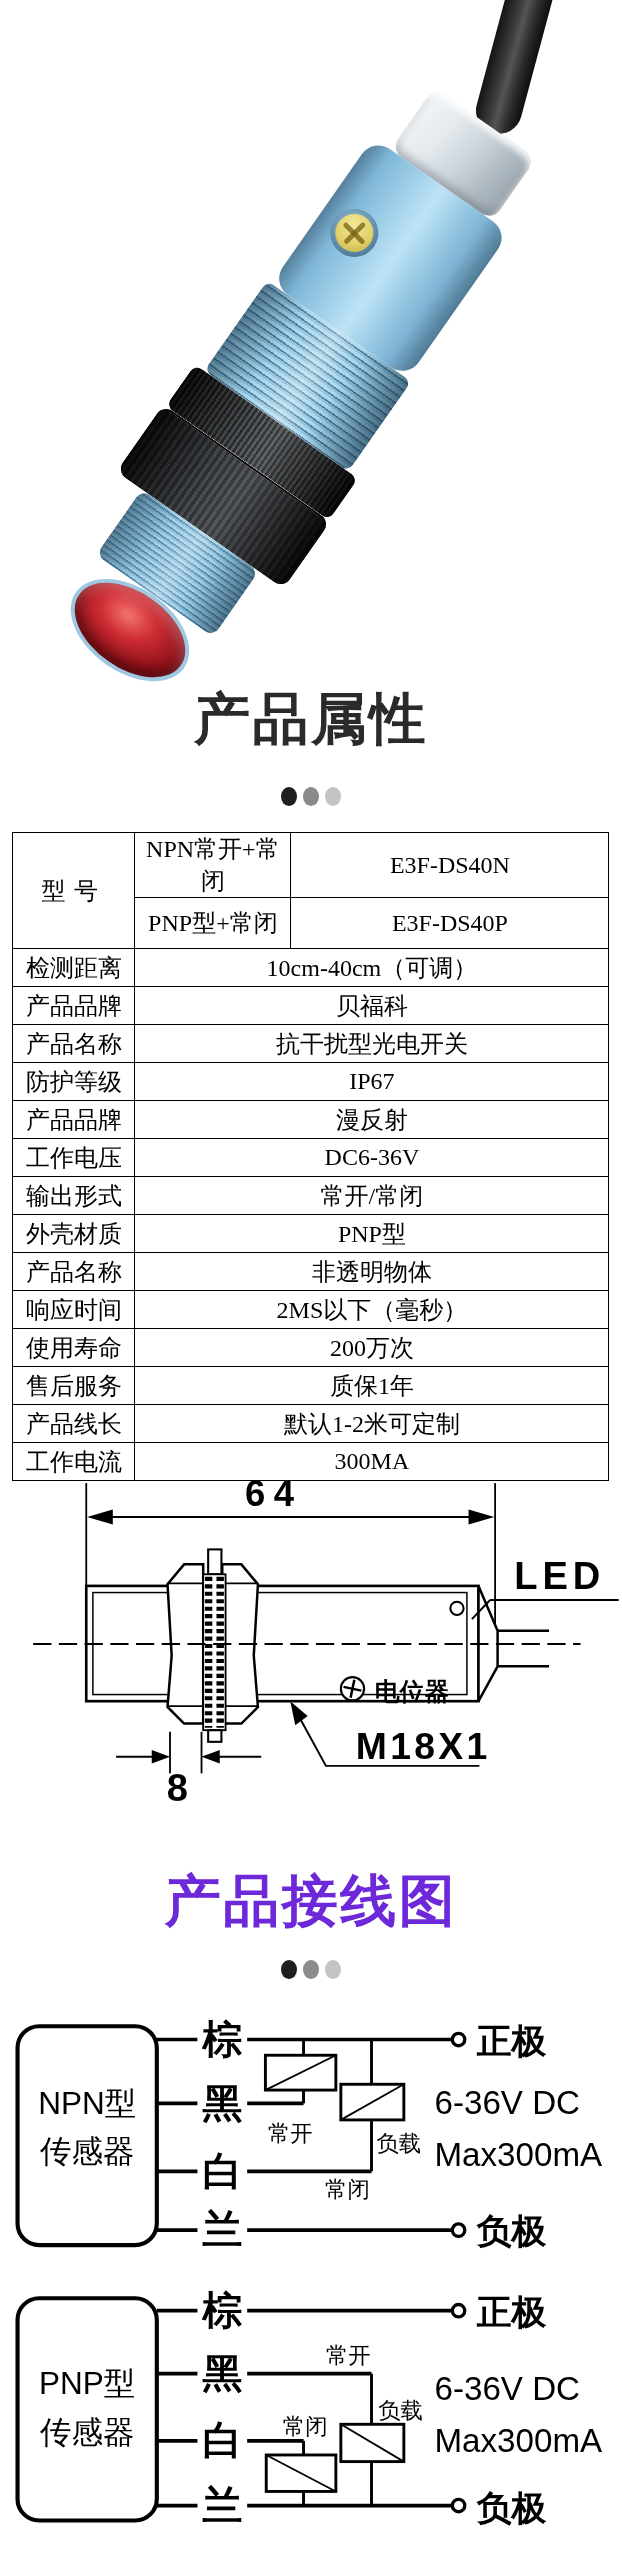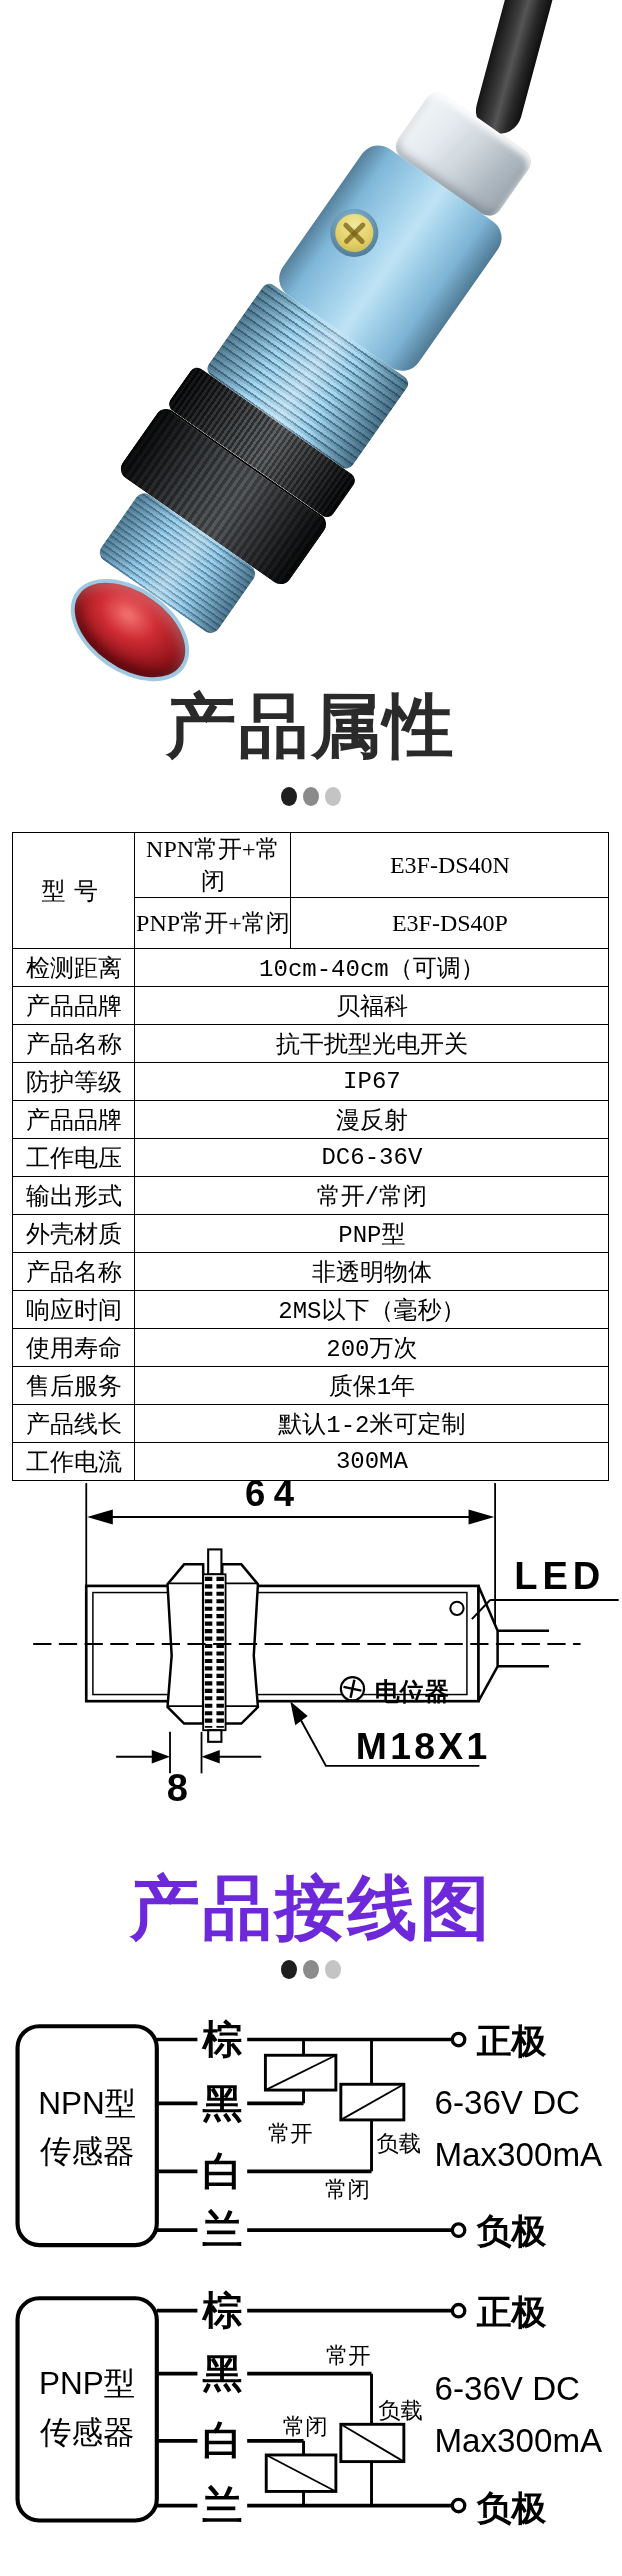--- a/index.html
+++ b/index.html
@@ -44,34 +44,34 @@
        background-image:
          linear-gradient(90deg,rgba(20,50,70,.5),rgba(255,255,255,0) 30%,rgba(255,255,255,.3) 52%,rgba(255,255,255,0) 70%,rgba(15,45,65,.55)),
          repeating-linear-gradient(180deg,#9fd0e8 0 2.5px,#5b8db0 2.5px 4.1px,#85bcd9 4.1px 5.8px);}
   .lens{width:124px;height:76px;margin-top:-31.5px;border-radius:50%;
        border:4.1px solid #9fc9e2;
        background:radial-gradient(ellipse at 42% 35%,#ef6a6a 4%,#cf2c34 30%,#93131b 62%,#5e090e 92%);
        box-shadow:inset 0 6.6px 11.6px rgba(255,255,255,.25), inset 0 -6.6px 11.6px rgba(40,0,0,.5);}
 
   
   .sec-title{position:absolute;left:0;width:622px;text-align:center;
-       font-weight:900;font-size:70px;line-height:1.05;letter-spacing:2.5px;}
+       font-weight:900;font-size:56px;line-height:1.05;letter-spacing:2.5px;}
   .t1{top:690px;color:#2a2a2a;}
   .t2{top:1872px;color:#6d28d9;}
   .dots{position:absolute;left:0;width:622px;display:flex;justify-content:center;gap:6.6px;}
   .d1{top:787px;} .d2{top:1960px;}
   .dot{width:15.8px;height:19px;border-radius:50%;}
   .dot:nth-child(1){background:#1f1f1f;} .dot:nth-child(2){background:#8b8b8b;} .dot:nth-child(3){background:#c4c4c4;}
 
   
   table.spec{position:absolute;left:12.4px;top:832px;width:597px;border-collapse:collapse;
        table-layout:fixed;font-family:"Liberation Serif",serif;font-size:24px;color:#000;}
   table.spec td{border:1.7px solid #000;text-align:center;vertical-align:middle;padding:0;}
   table.spec tr.model-row{height:51px;}
-  table.spec tr.std-row{height:38px;font-family:Liberation Mono, monospace;}
+  table.spec tr.std-row{height:38px;}
   td.spread{letter-spacing:8.3px;}
 
   
   .dim-svg{position:absolute;left:0;top:1458px;}
   .npn-svg{position:absolute;left:0;top:2008px;}
   .pnp-svg{position:absolute;left:0;top:2290px;}
   svg text{font-family:"Liberation Sans",sans-serif;fill:#000;}
 </style>
 </head>
 <body>
@@ -111,21 +111,21 @@
         <col style="width:156px">
         <col>
       </colgroup>
     <tbody>
         <tr class="model-row">
       <td rowspan="2" class="spread">型号</td>
       <td>NPN常开+常闭</td>
       <td>E3F-DS40N</td>
     </tr>
     <tr class="model-row">
-      <td>PNP常开+常闭</td>
+      <td>PNP型+常闭</td>
       <td>E3F-DS40P</td>
     </tr>
     <tr class="std-row">
       <td>检测距离</td>
       <td colspan="2">10cm-40cm（可调）</td>
     </tr>
     <tr class="std-row">
       <td>产品品牌</td>
       <td colspan="2">贝福科</td>
     </tr>

